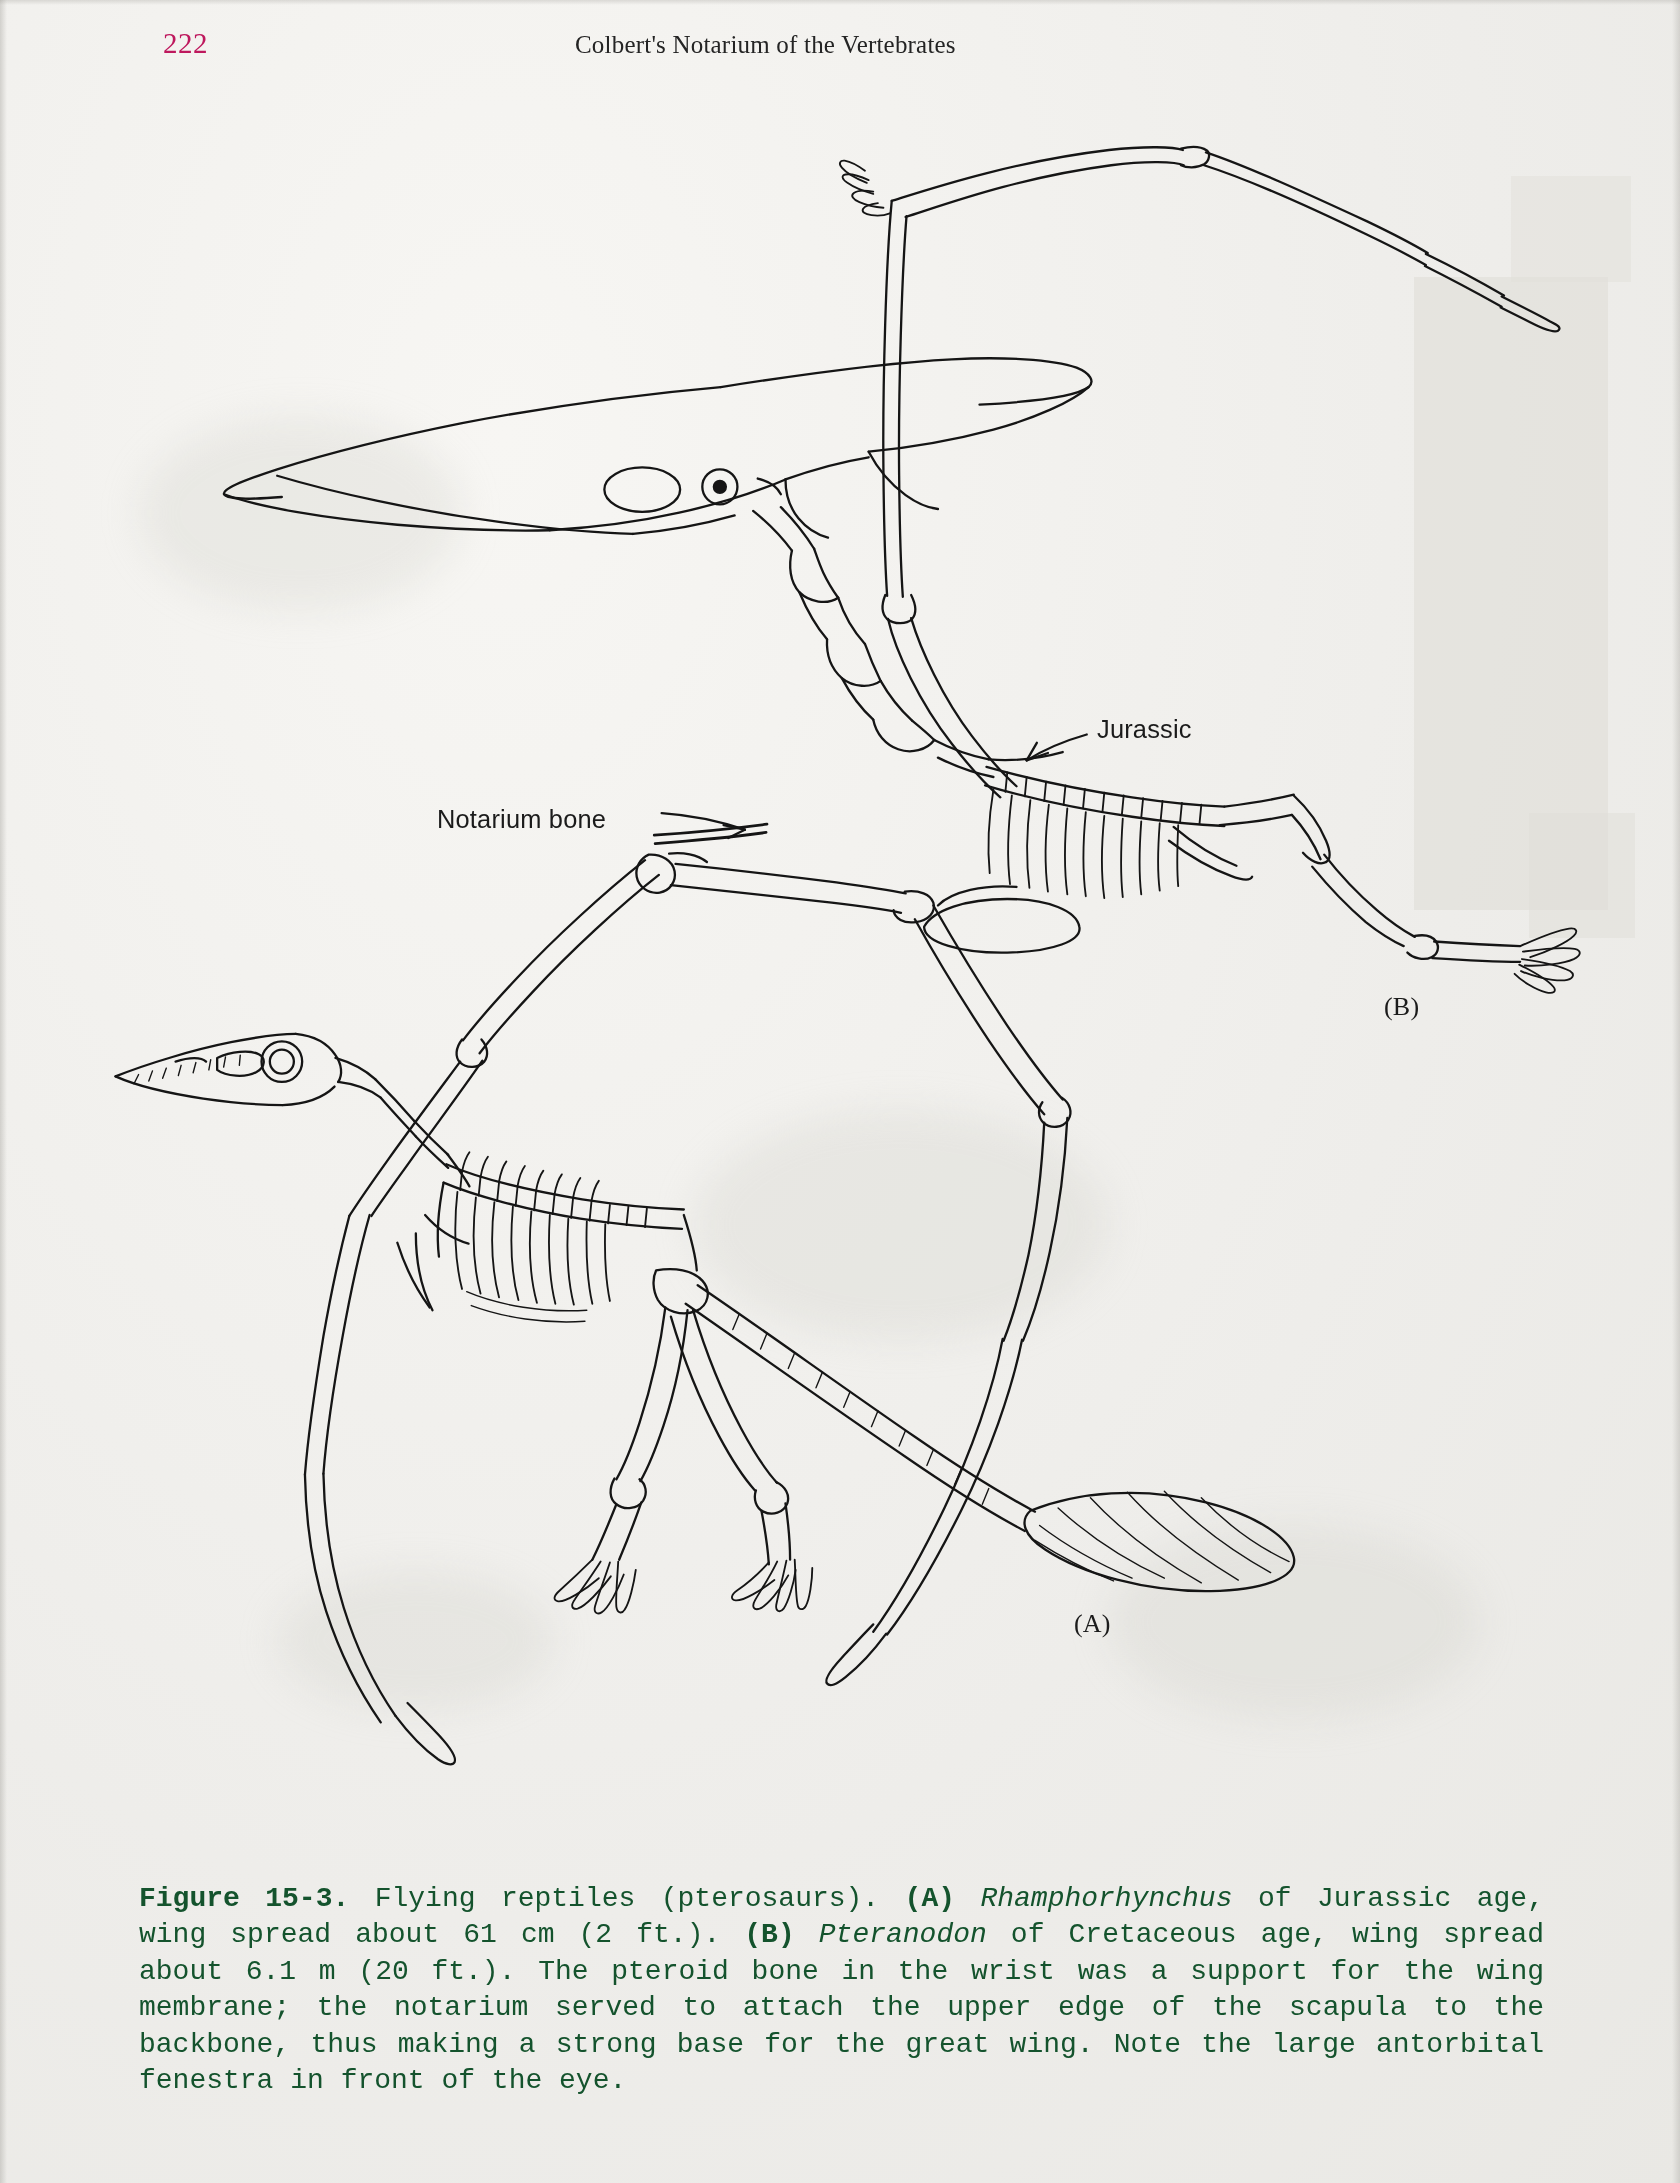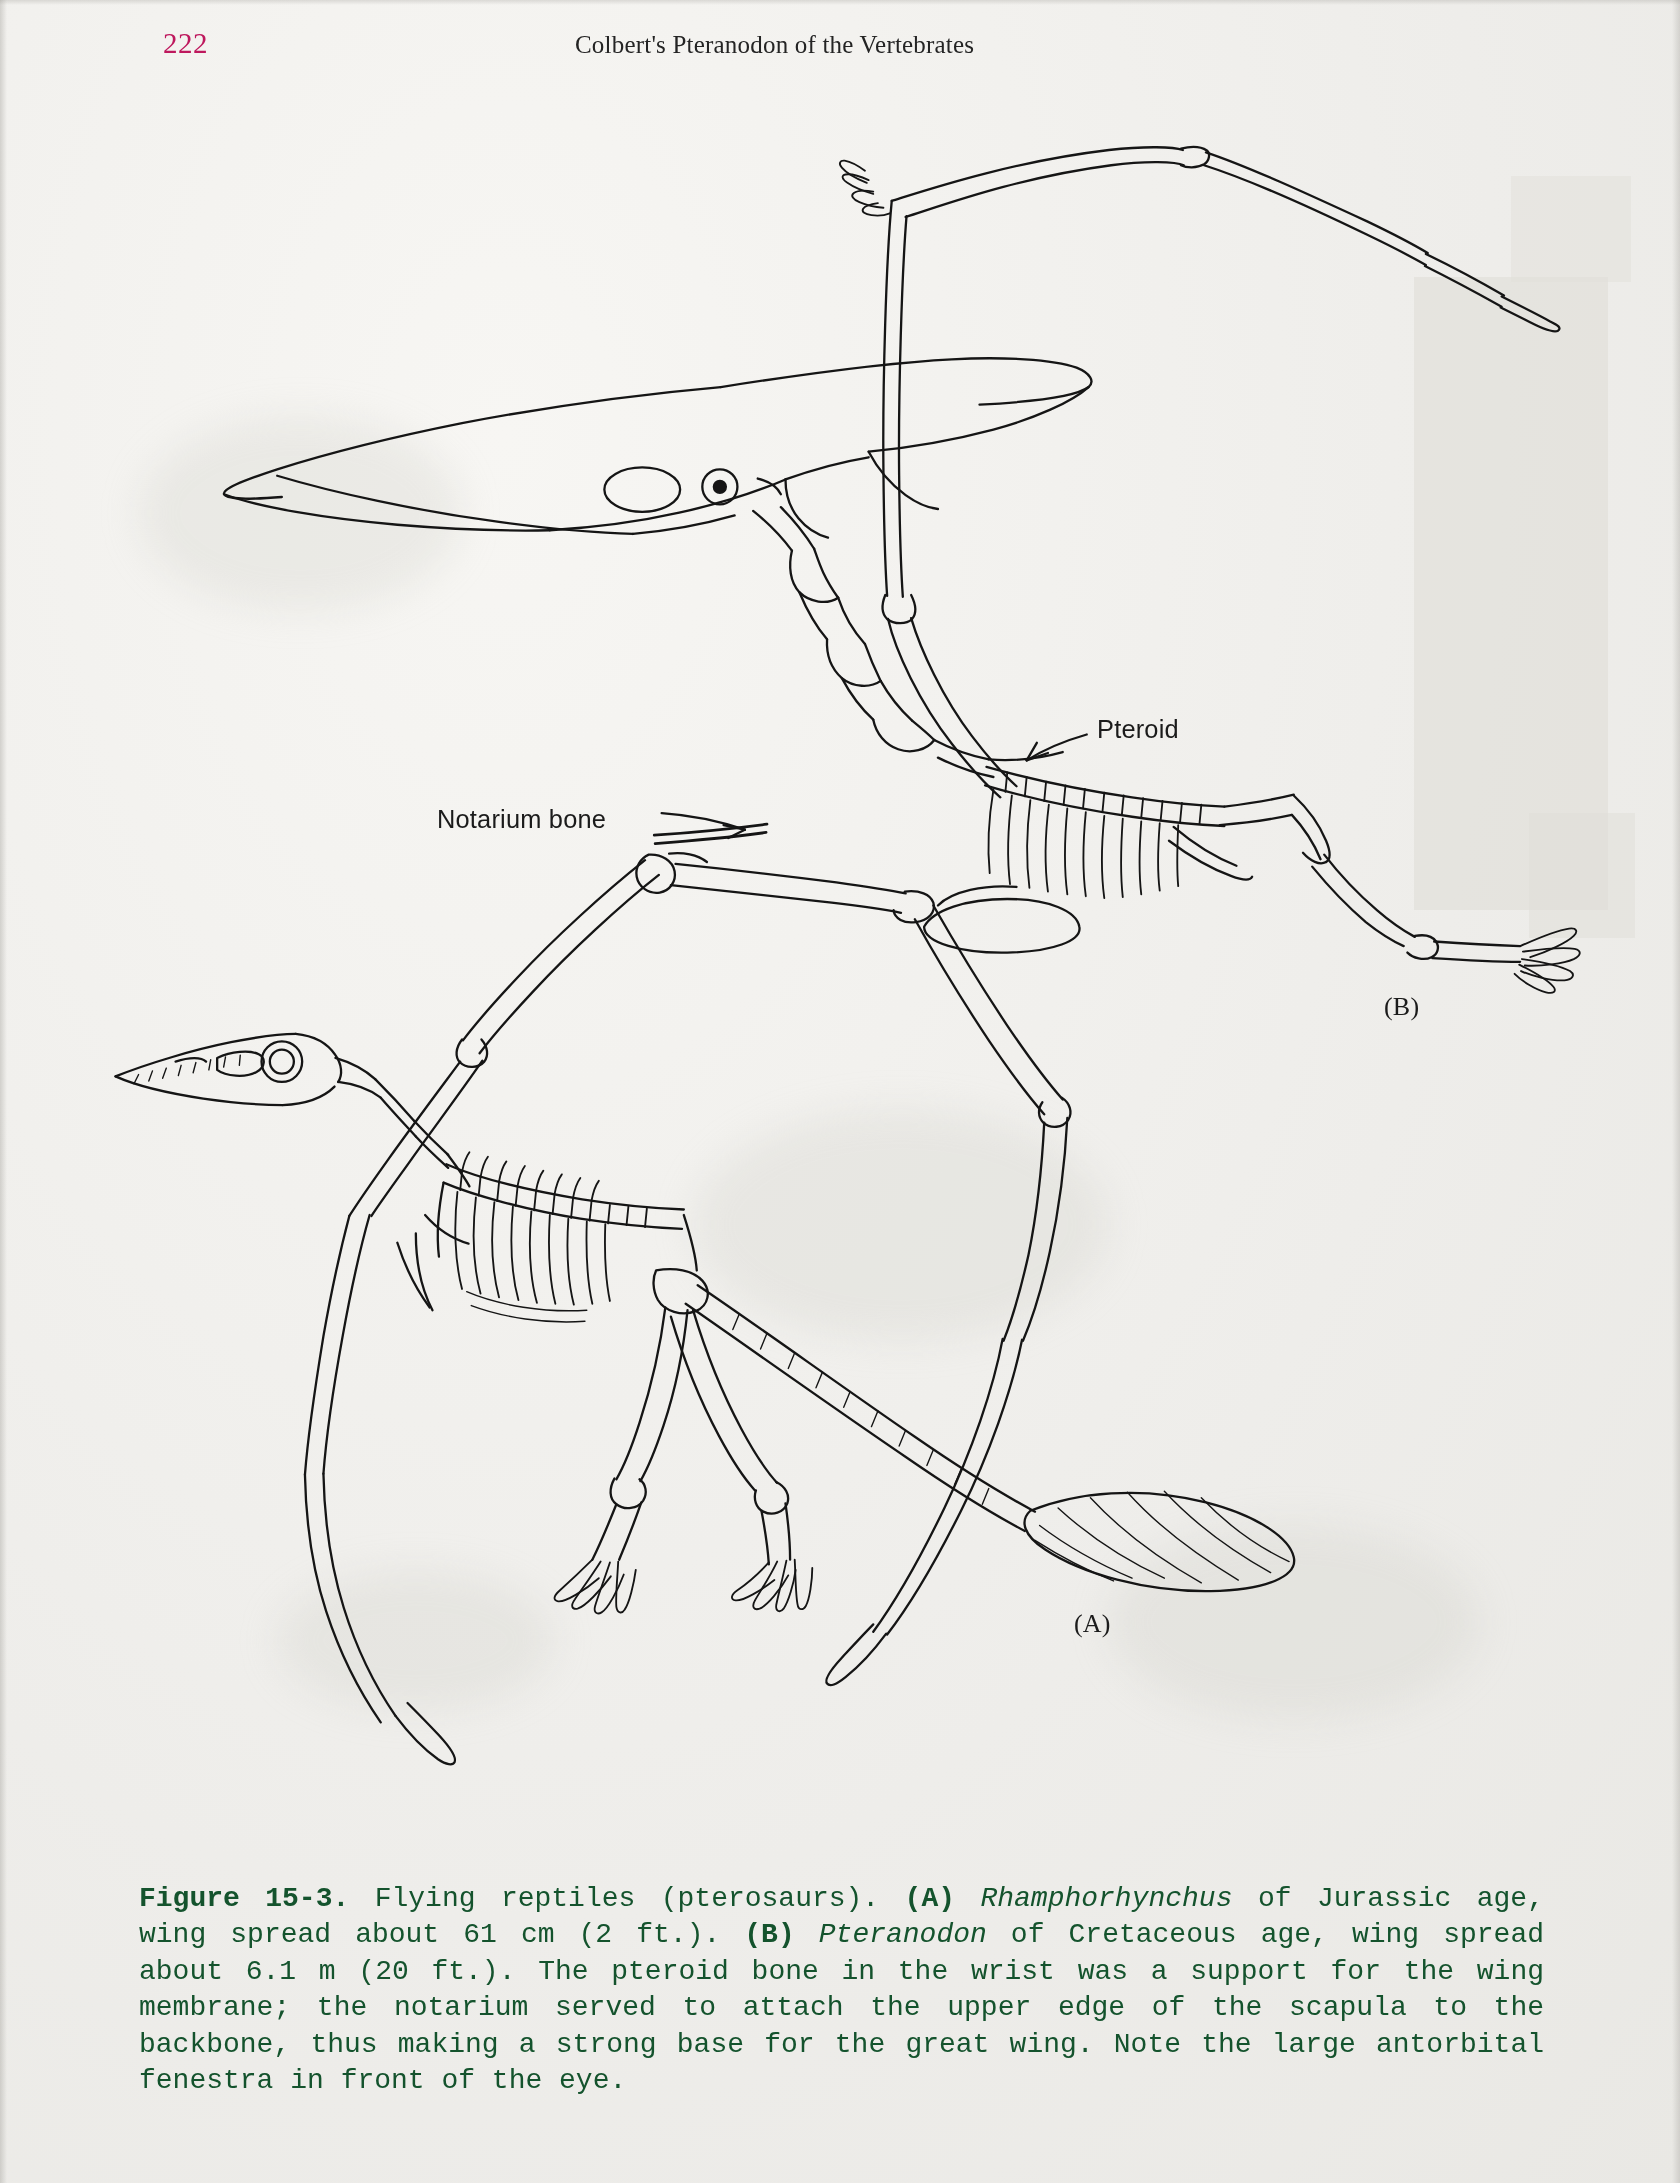--- a/index.html
+++ b/index.html
@@ -135,21 +135,21 @@
   <div class="blotch" style="left:277px; top:1571px; width:277px; height:139px;"></div>
   <div class="panel-a"></div>
   <div class="panel-b"></div>
   <div class="panel-c"></div>
   <div class="scan-edge-left"></div>
   <div class="scan-edge-right"></div>
   <div class="scan-edge-top"></div>
 </div>
 
 <div class="folio">222</div>
-<div class="running-head">Colbert's Pteranodon of the Vertebrates</div>
+<div class="running-head">Colbert's Notarium of the Vertebrates</div>
 
 <div class="figure-area">
   <svg width="1680" height="1756" viewBox="0 0 3636 3800" xmlns="http://www.w3.org/2000/svg">
     <g fill="none" stroke="#151515" stroke-width="5" stroke-linejoin="round" stroke-linecap="round">
 
       <g>
 
         <path d="M1930,205 C2010,180 2190,120 2400,95 C2480,86 2540,88 2560,95"></path>
         <path d="M1960,240 C2040,215 2200,155 2405,128 C2480,118 2545,120 2562,128"></path>
 
@@ -449,21 +449,21 @@
         <path d="M2222,1416 L2268,1400"></path>
         <path d="M2222,1416 L2244,1378"></path>
         <path d="M1432,1530 C1490,1534 1560,1548 1612,1566"></path>
         <path d="M1612,1566 L1566,1556"></path>
         <path d="M1612,1566 L1576,1584"></path>
       </g>
 
     </g>
   </svg>
 
-  <div class="fig-label lbl-notarium">Pteroid</div>
+  <div class="fig-label lbl-notarium">Jurassic</div>
   <div class="fig-label lbl-pteroid">Notarium bone</div>
   <div class="spec-label lbl-b">(B)</div>
   <div class="spec-label lbl-a">(A)</div>
 </div>
 
 <div class="caption">
   <span class="figno">Figure 15-3.</span><span> Flying reptiles (pterosaurs). </span><b>(A)</b><span> </span><i>Rhamphorhynchus</i><span> of Jurassic age, wing spread about 61 cm (2 ft.). </span><b>(B)</b><span> </span><i>Pteranodon</i><span> of Cretaceous age, wing spread about 6.1 m (20 ft.). The pteroid bone in the wrist was a support for the wing membrane; the notarium served to attach the upper edge of the scapula to the backbone, thus making a strong base for the great wing. Note the large antorbital fenestra in front of the eye.</span>
 </div>
 
 

